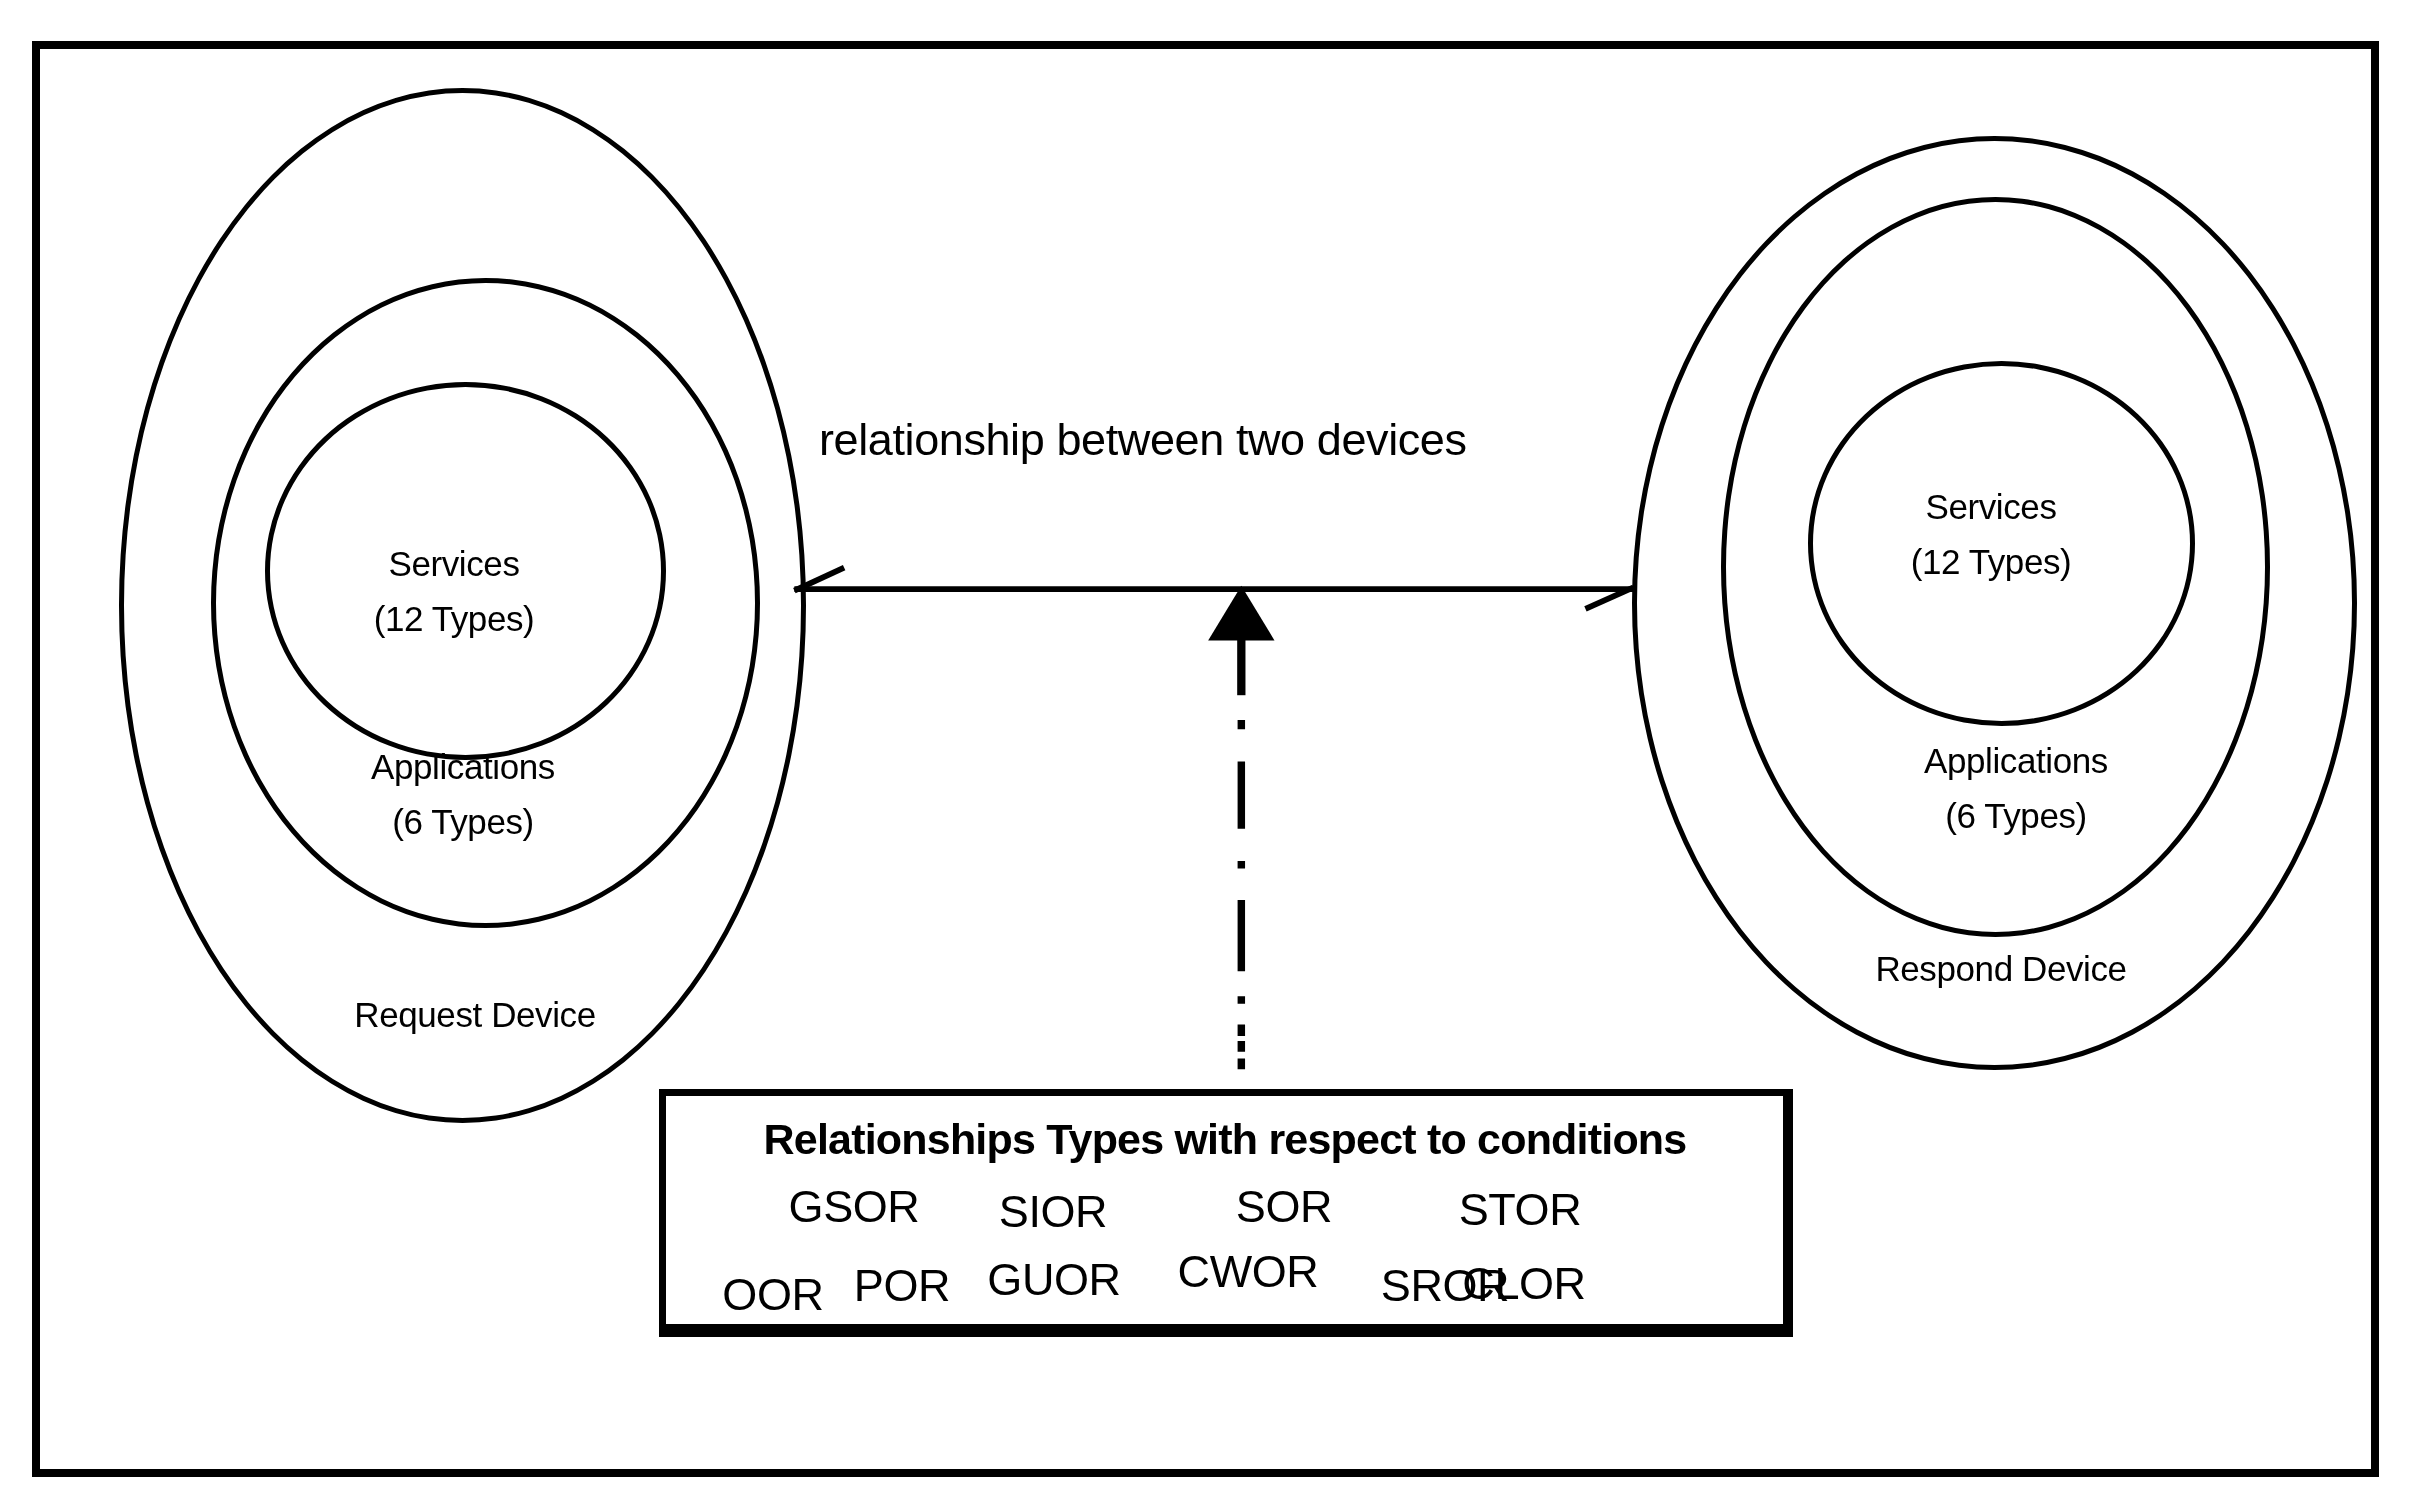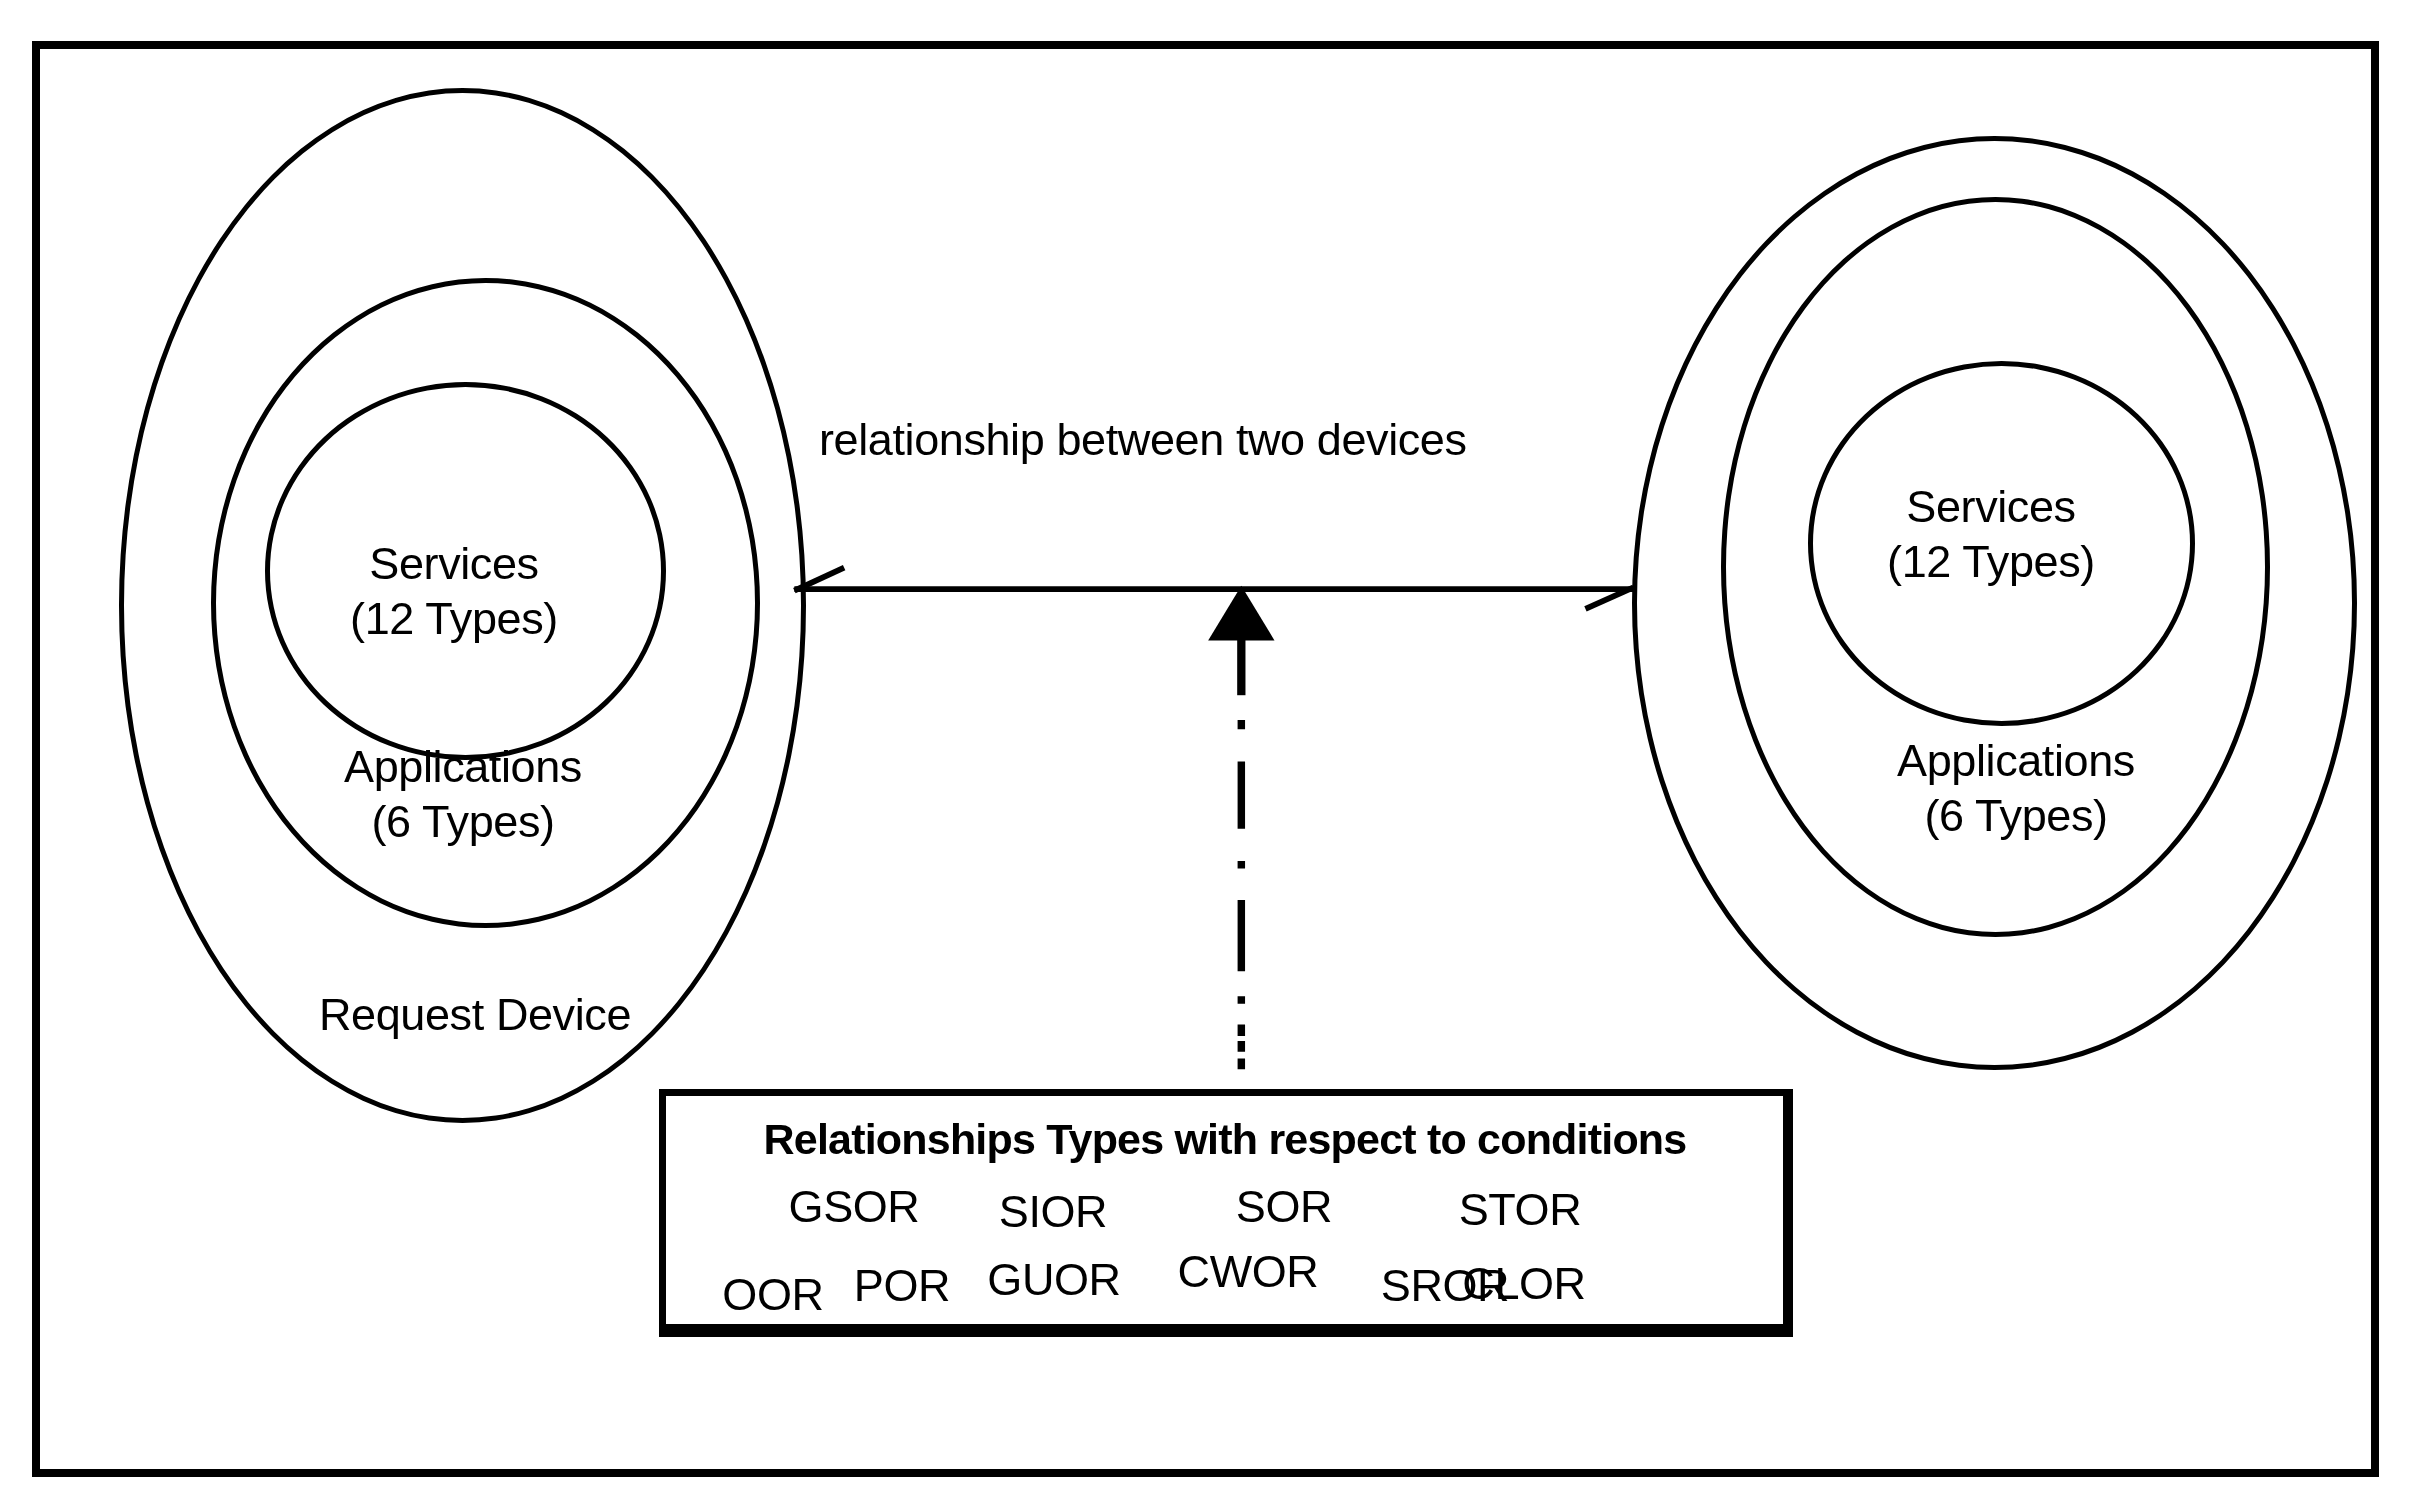--- a/index.html
+++ b/index.html
@@ -35,21 +35,21 @@
   .l-outer  { left: 119px;  top: 88px; width: 677px; height: 1025px; }
   .l-middle { left: 211px;  top: 278px; width: 539px; height: 640px; }
   .l-inner  { left: 265px;  top: 382px; width: 391px; height: 368px; }
   
   .r-outer  { left: 1632px; top: 136px; width: 715px; height: 924px; }
   .r-middle { left: 1721px; top: 197px; width: 539px; height: 730px; }
   .r-inner  { left: 1808px; top: 361px; width: 377px; height: 355px; }
 
   .lbl {
     position: absolute;
-    font-size: 45px;
+    font-size: 35px;
     line-height: 55px;
     text-align: center;
     white-space: nowrap;
     letter-spacing: -0.4px;
   }
   .lbl span { display: block; }
 
   .arrow-caption {
     position: absolute;
     left: 819px; top: 414px;
@@ -127,20 +127,23 @@
   <div class="lbl" style="left:1742px; top:479px; width:498px;">
     <span>Services</span>
     <span>(12 Types)</span>
   </div>
 
   <div class="lbl" style="left:1767px; top:733px; width:498px;">
     <span>Applications</span>
     <span>(6 Types)</span>
   </div>
 
+  <div class="lbl" style="left:1752px; top:941px; width:498px;">
+    <span>Respond Device</span>
+  </div>
 
   <div class="arrow-caption">
     <span class="line1">relationship between two devices</span>
   </div>
 
   <svg class="svg-overlay" viewBox="0 0 2910 1819">
 
     <g stroke="#000" stroke-width="7" fill="none">
       <line x1="958" y1="710" x2="1970" y2="710"></line>
       <line x1="958" y1="712" x2="1018" y2="684"></line>

